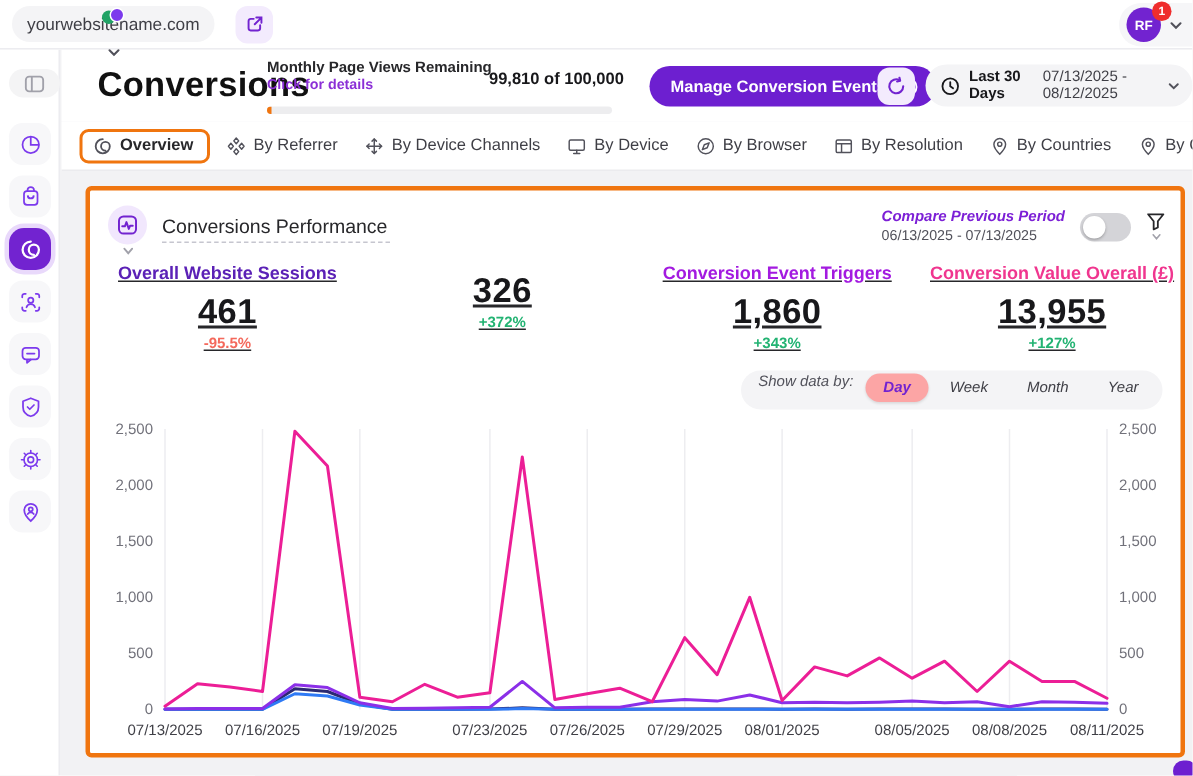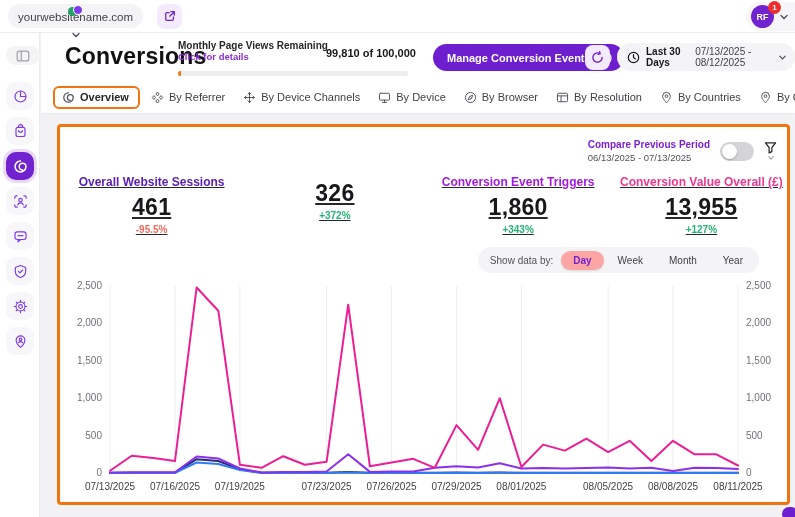--- a/index.html
+++ b/index.html
@@ -49,34 +49,34 @@
   
   .content { position:absolute; left:41px; top:114px; width:754px; height:403px; background:#f2f2f4; }
   .card { position:absolute; left:16px; top:10px; width:733px; height:381px; background:#fff; border:3px solid #f0750f; border-radius:4px; }
 
   .panel-head { position:absolute; left:12px; top:10px; display:flex; align-items:flex-start; gap:10px; }
   .panel-icon-wrap { display:flex; flex-direction:column; align-items:center; gap:1px; }
   .panel-icon { width:26px; height:26px; border-radius:50%; background:#f1e7fd; color:#7223d0; display:flex; align-items:center; justify-content:center; cursor:pointer; }
   .panel-title { font-size:13px; color:#27272a; border-bottom:1px dashed #c6c6cf; padding:6px 2px 3px 0; cursor:default; }
 
   .compare { position:absolute; right:10px; top:12px; display:flex; align-items:center; gap:10px; }
-  .compare-label { font-size:10px; font-weight:bold; color:#7c1fd6; }
+  .compare-label { font-size:10px; font-weight:bold; color:#7c1fd6;font-style:italic; }
   .compare-dates { font-size:9.5px; color:#52525b; margin-top:2px; }
   .toggle { width:34px; height:19px; border-radius:10px; background:#d4d4d8; position:relative; cursor:pointer; }
   .toggle .knob { position:absolute; left:2px; top:2px; width:15px; height:15px; border-radius:50%; background:#fff; box-shadow:0 1px 2px rgba(0,0,0,.25); }
   .funnel-btn { display:flex; flex-direction:column; align-items:center; color:#27272a; cursor:pointer; gap:1px; }
 
   .metrics { position:absolute; left:0; top:48px; width:733px; display:flex;text-decoration:underline; }
   .metric { flex:1; text-align:center; }
   .metric .m-label { font-size:12px; font-weight:bold; }
   .metric .m-value { font-size:23px; font-weight:bold; color:#18181b; margin-top:5px; letter-spacing:.3px; }
   .metric .m-delta { font-size:10px; font-weight:bold; margin-top:3px; }
   .delta-down { color:#f4695c; } .delta-up { color:#23b373; }
 
-  .showdata { position:absolute; right:28px; top:120px; height:26px; background:#f4f4f6; border-radius:13px; display:flex; align-items:center; padding:2px 4px 2px 12px; gap:2px; }
+  .showdata { position:absolute; right:12px; top:120px; height:26px; background:#f4f4f6; border-radius:13px; display:flex; align-items:flex-start; padding:2px 4px 2px 12px; gap:2px;font-style:italic; }
   .showdata .sd-label { font-size:10px; color:#52525b; margin-right:6px; }
   .sd-opt { font-size:10px; color:#3f3f46; padding:4px 12px; border-radius:11px; cursor:pointer; }
   .sd-opt.selected { background:#fca5a5; color:#7223d0; font-weight:bold; box-shadow:0 1px 2px rgba(0,0,0,.12); }
 
   .chart-wrap { position:absolute; left:0; top:0; width:733px; height:378px; pointer-events:none; }
 
   .chat-widget { position:absolute; right:-3px; bottom:-4px; width:16px; height:14px; border-radius:8px 8px 0 8px; background:#6d1fd0; z-index:40; }
 </style>
 </head>
 <body>
@@ -357,20 +357,38 @@
         <text x="461.4" y="363" text-anchor="middle" font-size="10" fill="#3f3f46" font-family="Liberation Sans, sans-serif">08/01/2025</text>
         <text x="548.1" y="363" text-anchor="middle" font-size="10" fill="#3f3f46" font-family="Liberation Sans, sans-serif">08/05/2025</text>
         <text x="613.0" y="363" text-anchor="middle" font-size="10" fill="#3f3f46" font-family="Liberation Sans, sans-serif">08/08/2025</text>
         <text x="678.0" y="363" text-anchor="middle" font-size="10" fill="#3f3f46" font-family="Liberation Sans, sans-serif">08/11/2025</text>
         <polyline points="50.0,345.9 71.7,345.8 93.3,345.8 115.0,345.8 136.6,332.2 158.3,334.0 179.9,342.3 201.6,345.8 223.2,345.8 244.9,345.8 266.6,345.7 288.2,344.9 309.9,345.8 331.5,345.8 353.2,345.8 374.8,345.7 396.5,345.6 418.1,345.7 439.8,345.6 461.4,345.8 483.1,345.7 504.8,345.8 526.4,345.7 548.1,345.7 569.7,345.7 591.4,345.8 613.0,345.8 634.7,345.7 656.3,345.7 678.0,345.8" fill="none" stroke="#2b2a72" stroke-width="2" stroke-linejoin="round" stroke-linecap="round"></polyline>
         <polyline points="50.0,345.9 71.7,345.9 93.3,345.9 115.0,345.9 136.6,335.5 158.3,337.0 179.9,343.0 201.6,345.9 223.2,345.9 244.9,345.9 266.6,345.9 288.2,345.4 309.9,345.9 331.5,345.9 353.2,345.9 374.8,345.9 396.5,345.9 418.1,345.9 439.8,345.8 461.4,345.9 483.1,345.9 504.8,345.9 526.4,345.9 548.1,345.9 569.7,345.9 591.4,345.9 613.0,345.9 634.7,345.9 656.3,345.9 678.0,345.9" fill="none" stroke="#2f7af5" stroke-width="2" stroke-linejoin="round" stroke-linecap="round"></polyline>
         <polyline points="50.0,345.6 71.7,345.3 93.3,345.3 115.0,345.3 136.6,329.5 158.3,331.4 179.9,341.5 201.6,345.4 223.2,345.1 244.9,344.9 266.6,344.5 288.2,327.3 309.9,344.9 331.5,344.5 353.2,344.5 374.8,340.8 396.5,339.3 418.1,340.4 439.8,336.3 461.4,341.5 483.1,341.1 504.8,341.5 526.4,341.1 548.1,340.4 569.7,341.5 591.4,340.8 613.0,344.1 634.7,340.8 656.3,341.1 678.0,341.9" fill="none" stroke="#8b2fe8" stroke-width="2" stroke-linejoin="round" stroke-linecap="round"></polyline>
         <polyline points="50.0,343.8 71.7,328.8 93.3,331.0 115.0,334.0 136.6,160.5 158.3,183.7 179.9,337.8 201.6,340.8 223.2,329.2 244.9,337.8 266.6,334.8 288.2,177.7 309.9,339.3 331.5,335.5 353.2,331.8 374.8,340.8 396.5,298.1 418.1,322.8 439.8,271.2 461.4,340.0 483.1,317.6 504.8,323.6 526.4,311.6 548.1,325.1 569.7,313.8 591.4,334.0 613.0,313.8 634.7,327.3 656.3,327.3 678.0,338.5" fill="none" stroke="#ec1e96" stroke-width="2" stroke-linejoin="round" stroke-linecap="round"></polyline>
       </svg>
 
+    <div class="panel-head">
+      <div class="panel-icon-wrap">
+        <div class="panel-icon">
+          <span style="display:flex">
+            <svg width="14" height="14" viewBox="0 0 16 16">
+                <rect x="1.5" y="1.5" width="13" height="13" rx="3.5" fill="none" stroke="currentColor" stroke-width="1.5"></rect>
+                <path d="M4 9 L6 9 L7.2 5.8 L9 11 L10 8.5 L12 8.5" fill="none" stroke="currentColor" stroke-width="1.5" stroke-linejoin="round" stroke-linecap="round"></path>
+              </svg>
+          </span>
+        </div>
+        <span style="display:flex">
+          <svg width="9" height="7" viewBox="0 0 10 8">
+              <path d="M2 2 L5 5.5 L8 2" fill="none" stroke="#a1a1aa" stroke-width="1.4" stroke-linecap="round"></path>
+            </svg>
+        </span>
+      </div>
+      <div class="panel-title">Conversions Performance</div>
+    </div>
 
     <div class="compare">
       <div>
         <div class="compare-label">Compare Previous Period</div>
         <div class="compare-dates">06/13/2025 - 07/13/2025</div>
       </div>
       <div class="toggle">
           <div class="knob"></div>
         </div>
       <div class="funnel-btn">

